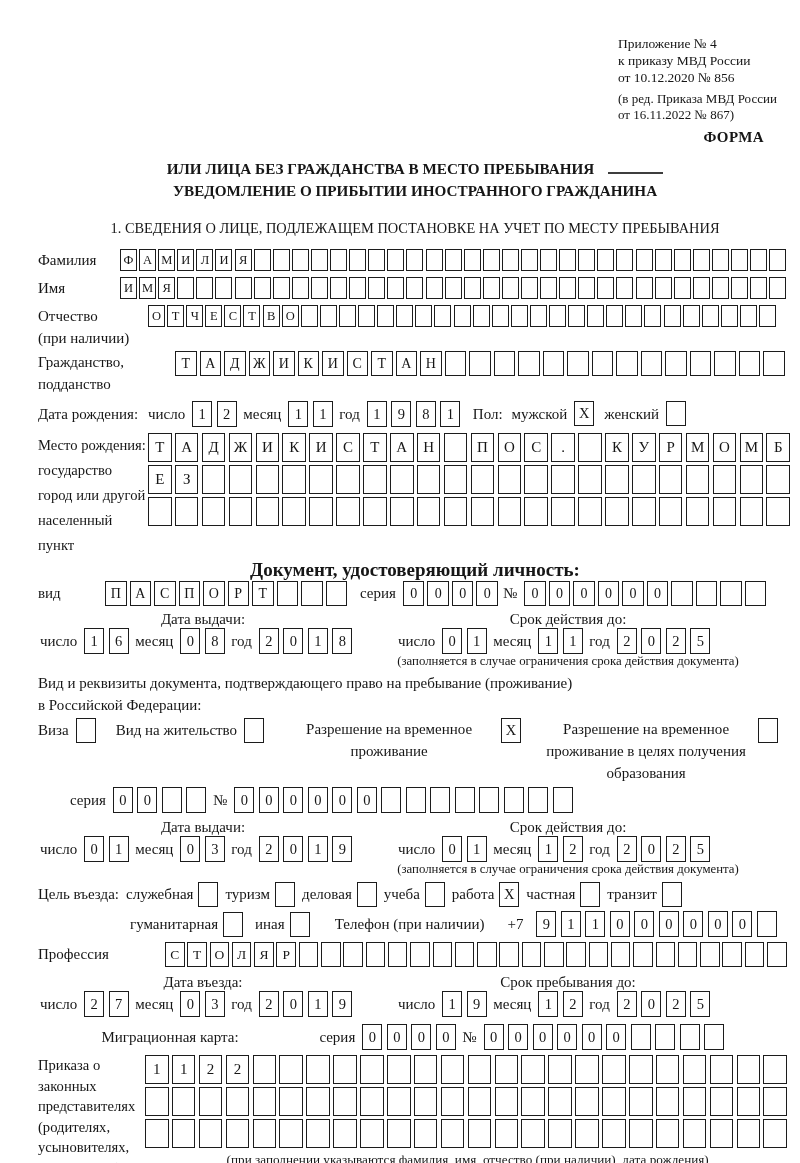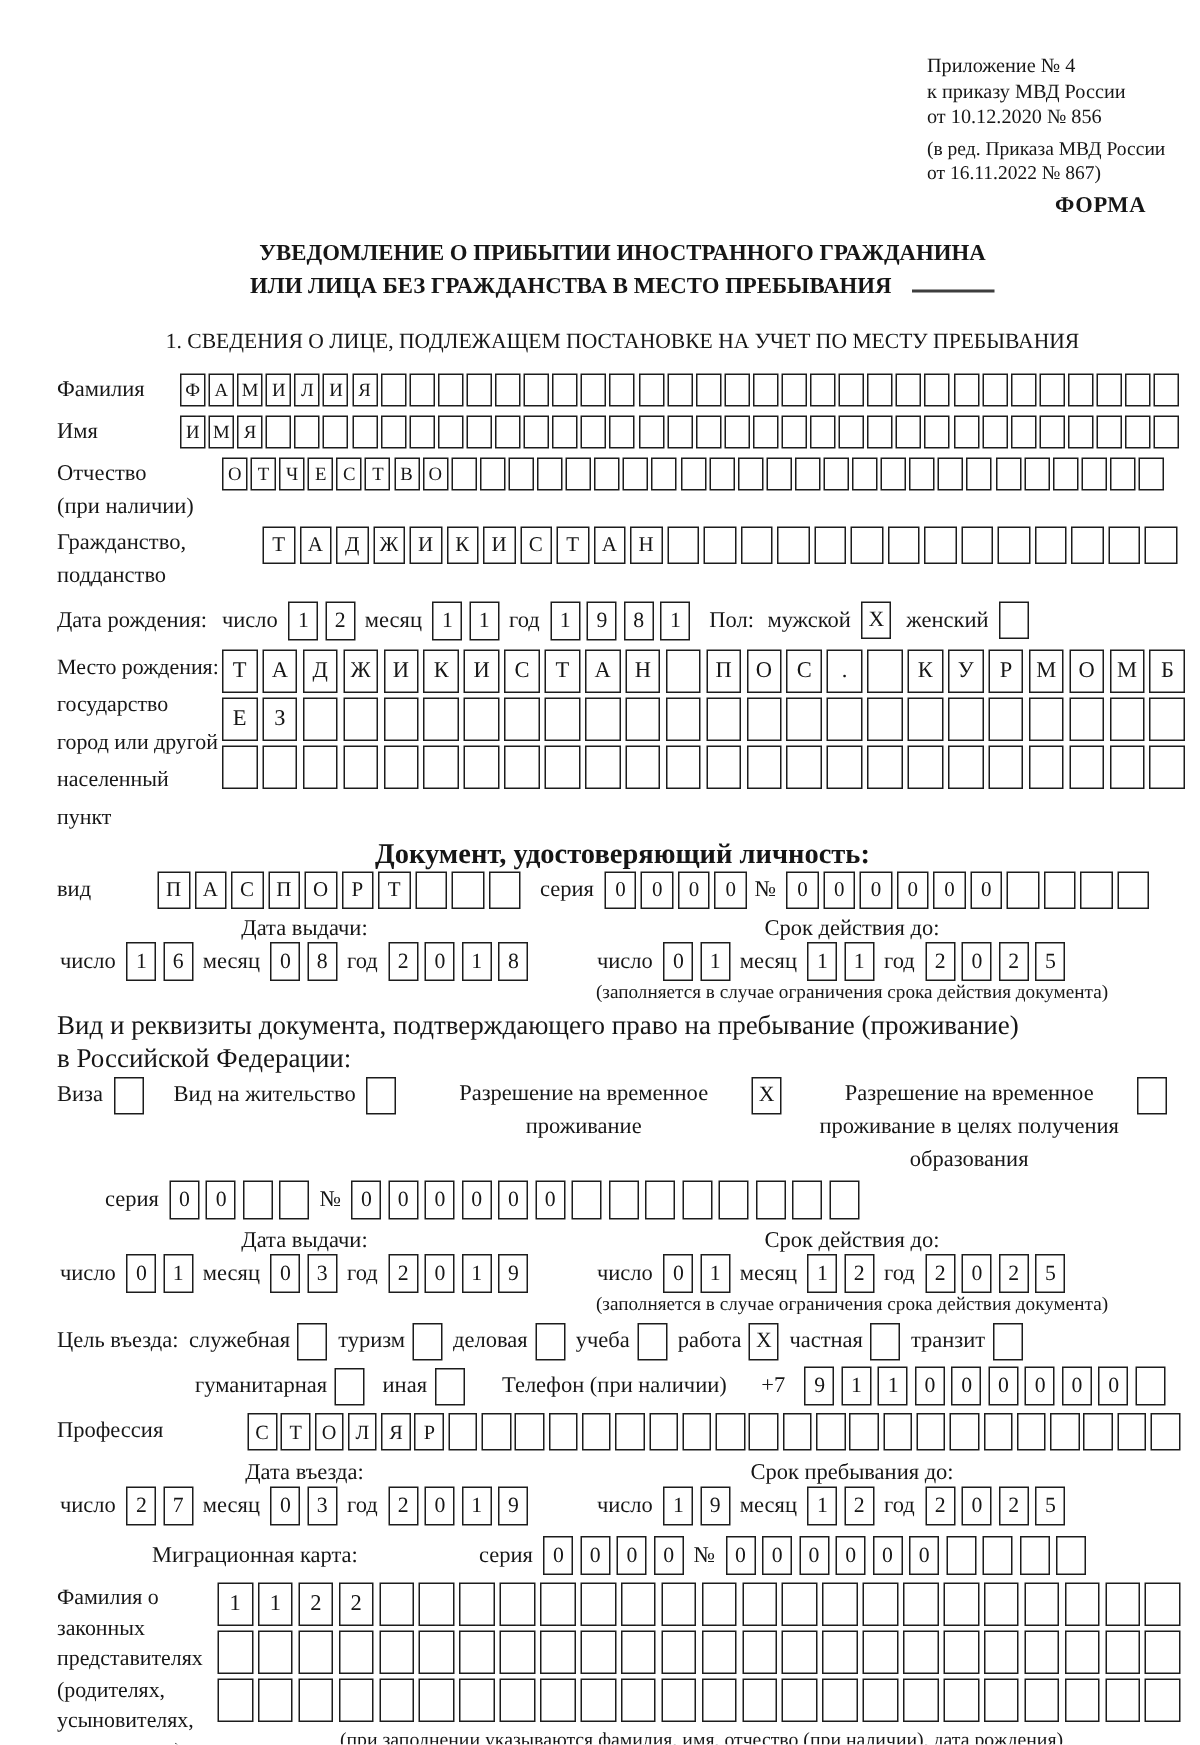--- a/index.html
+++ b/index.html
@@ -49,21 +49,21 @@
   .bp-rows .cells { margin-bottom: 3px; }
   .doc-heading { margin-top: 2px; text-align: center; font-weight: 700; font-size: 19px; line-height: 19px; }
 
   .date-pair { display: flex; }
   .dg1 { width: 330px; } .dg2 { width: 400px; }
   .dg-head { font-size: 15px; line-height: 18px; text-align: center; }
   .dg-line { display: flex; align-items: flex-start; }
   .dg2 .dg-line { padding-left: 28px; }
   .note { font-size: 12.8px; line-height: 14px; margin-left: 300px; width: 460px; text-align: center; }
 
-  .intro { font-size: 18px; line-height: 22px; }
+  .intro { font-size: 15px; line-height: 22px; }
   .res-opts { display: flex; gap: 20px; align-items: flex-start; margin-top: 2px; font-size: 15px; }
   .opt { display: flex; gap: 7px; align-items: flex-start; }
   .opt-label { line-height: 25px; }
   .res-opts .opt:nth-child(3) .opt-label,
   .res-opts .opt:nth-child(4) .opt-label { max-width: 210px; text-align: center; line-height: 22px; }
 
   .series-row { display: flex; align-items: flex-start; margin-left: 30px; }
   .purpose { display: flex; gap: 7px; align-items: center; font-size: 15px; }
   .purpose .opt { gap: 5px; align-items: center; }
   .purpose2 { margin-left: 92px; }
@@ -87,22 +87,22 @@
     <div>от 10.12.2020 № 856</div>
     <div class="ref-ed">
       <div>(в ред. Приказа МВД России</div>
       <div>от 16.11.2022 № 867)</div>
     </div>
   </div>
 
   <div class="forma">ФОРМА</div>
 
   <div class="title">
+    <div><span>ИЛИ ЛИЦА БЕЗ ГРАЖДАНСТВА В МЕСТО ПРЕБЫВАНИЯ</span><span class="blank-line"></span></div>
     <div>УВЕДОМЛЕНИЕ О ПРИБЫТИИ ИНОСТРАННОГО ГРАЖДАНИНА</div>
-    <div><span>ИЛИ ЛИЦА БЕЗ ГРАЖДАНСТВА В МЕСТО ПРЕБЫВАНИЯ</span><span class="blank-line"></span></div>
   </div>
 
   <div class="section-heading">1. СВЕДЕНИЯ О ЛИЦЕ, ПОДЛЕЖАЩЕМ ПОСТАНОВКЕ НА УЧЕТ ПО МЕСТУ ПРЕБЫВАНИЯ</div>
 
   <div class="row mt12">
     <span class="lbl w82">Фамилия</span>
     <span class="cells s">
         <span class="cell">Ф</span>
         <span class="cell">А</span>
         <span class="cell">М</span>
@@ -718,21 +718,21 @@
         <span class="cell">0</span>
         <span class="cell"></span>
         <span class="cell"></span>
         <span class="cell"></span>
         <span class="cell"></span>
       </span>
   </div>
 
   <div class="legal mt5">
     <div class="legal-labels">
-      <div>Фамилия о</div>
+      <div>Приказа о</div>
       <div>законных</div>
       <div>представителях</div>
       <div>(родителях,</div>
       <div>усыновителях,</div>
       <div>попечителях)</div>
     </div>
     <div class="legal-rows">
       <div class="cells l">
           <span class="cell">1</span>
           <span class="cell">1</span>

